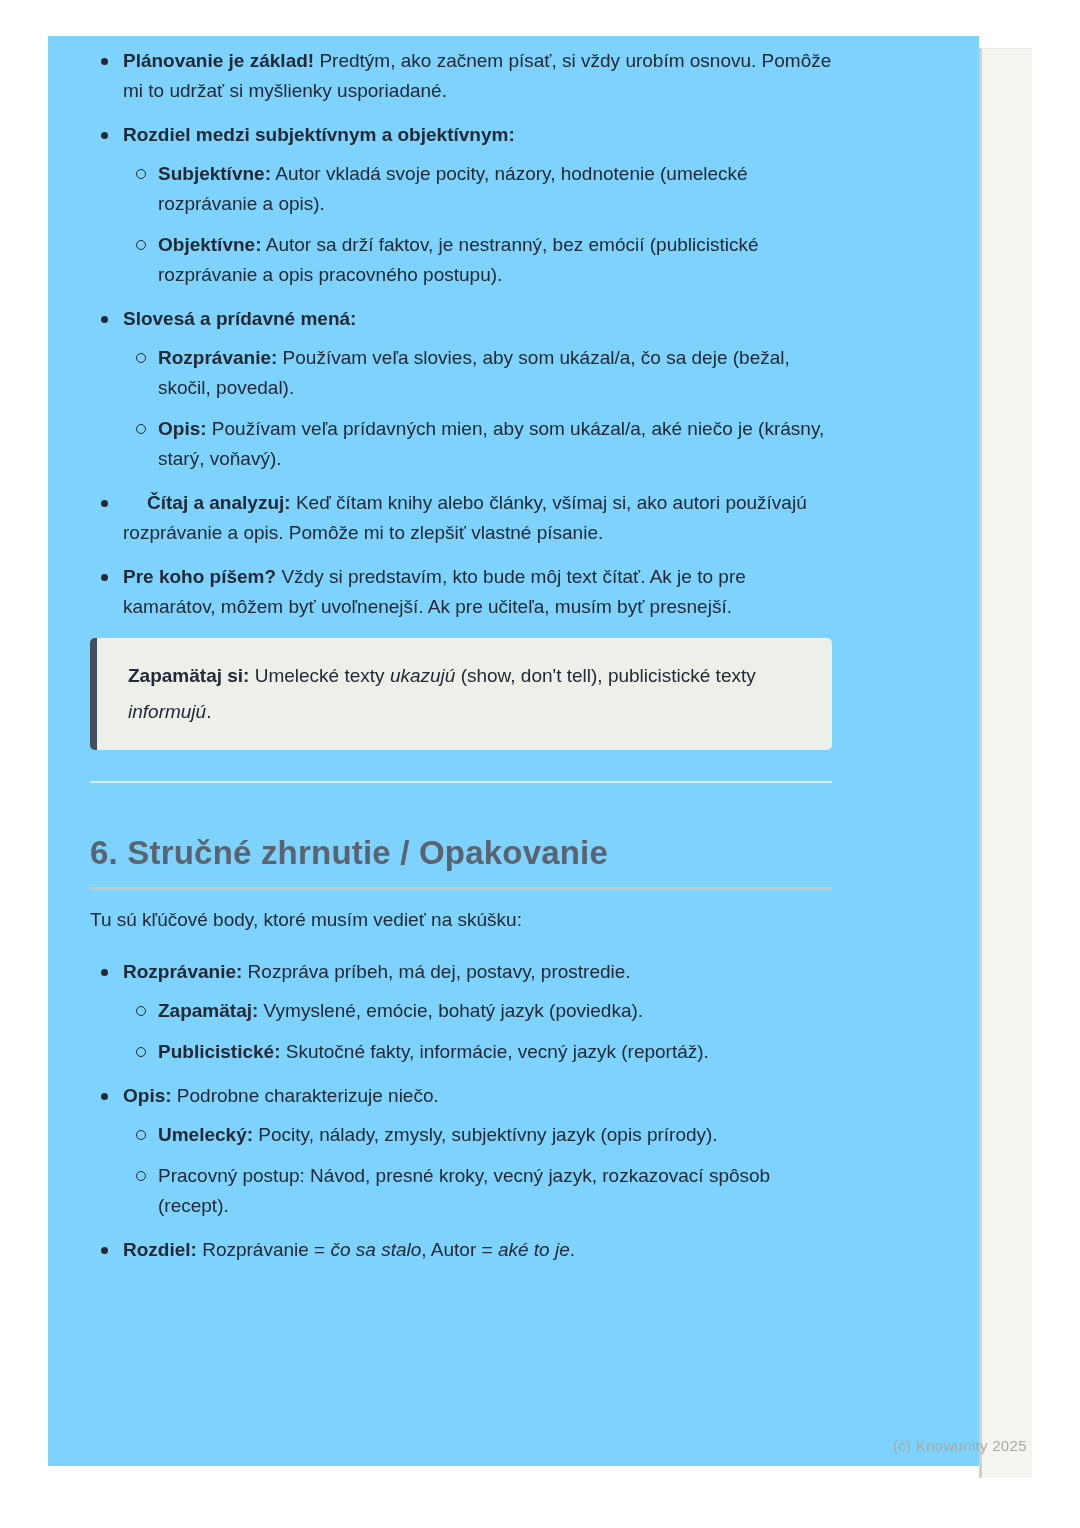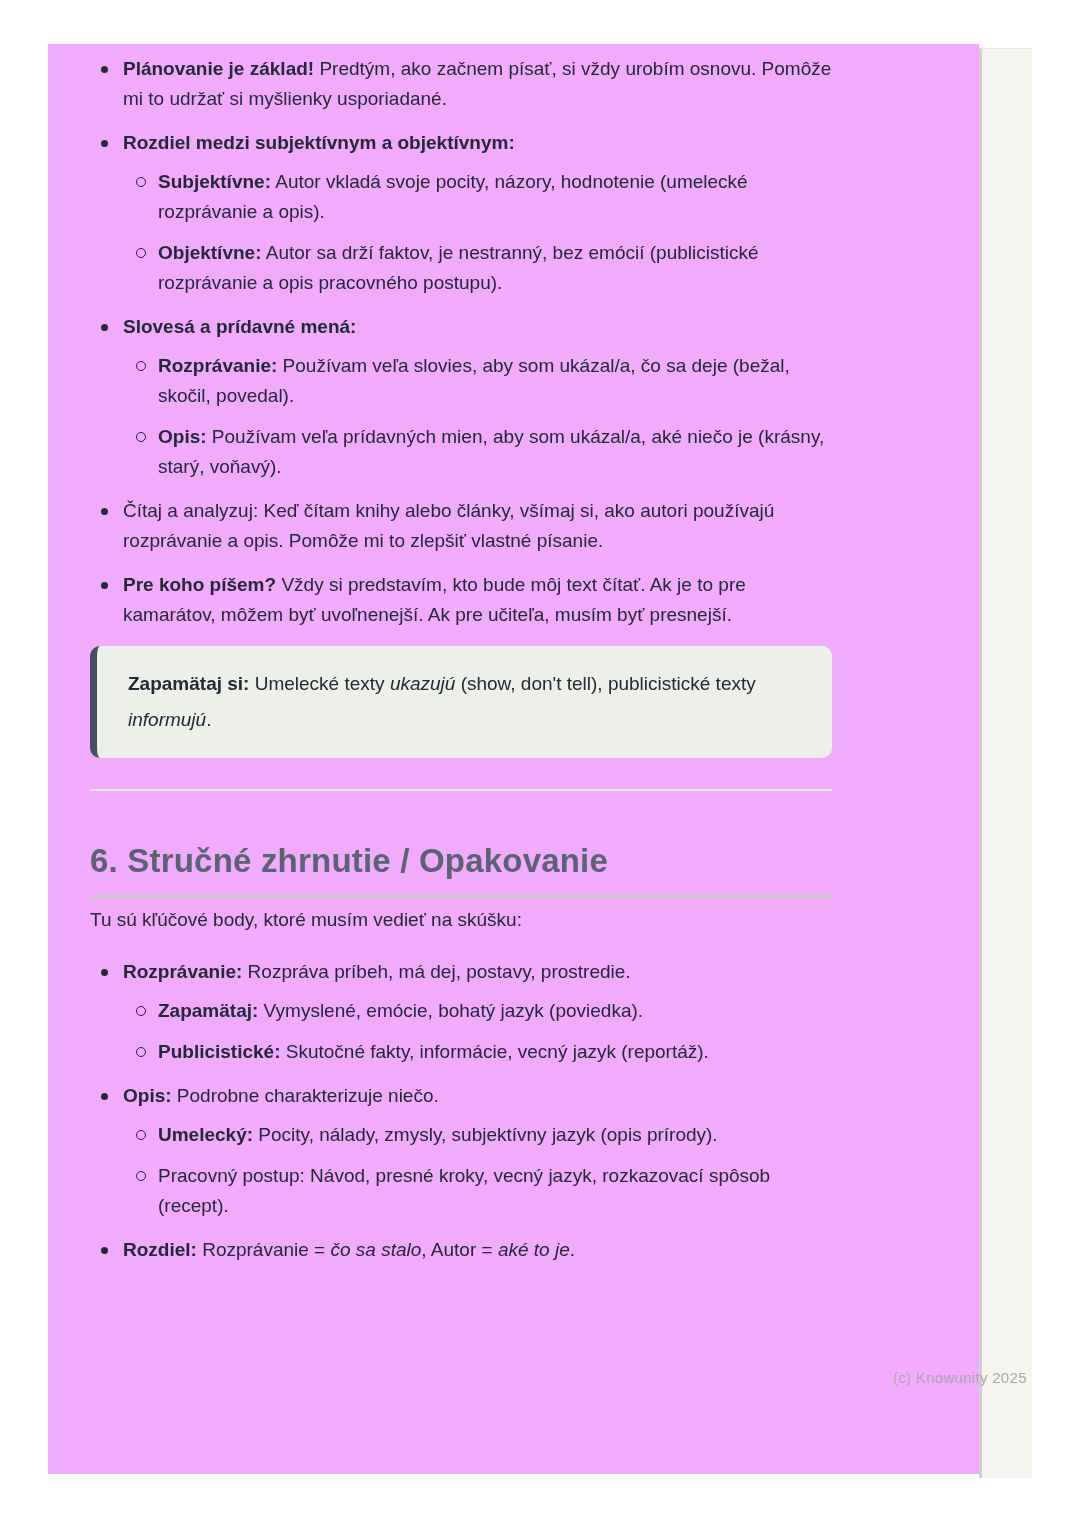--- a/index.html
+++ b/index.html
@@ -4,34 +4,34 @@
 <style>
   * { margin:0; padding:0; box-sizing:border-box; }
   html, body {
     width:1080px; height:1528px;
     background:#ffffff;
     font-family:"Liberation Sans","DejaVu Sans",sans-serif;
   }
   .viewport { position:relative; width:1080px; height:1528px; overflow:hidden; background:#ffffff; }
 
   .doc-page {
-    position:absolute; left:48px; top:44px;
+    position:absolute; left:48px; top:36px;
     width:931px; height:1430px;
-    background:#f0abfc;
+    background:#7dd3fc;
     overflow:hidden;
   }
   .side-strip {
     position:absolute; left:979px; top:48px;
     width:53px; height:1430px;
     background:#f5f5f0;
     border-left:3px solid #cfcfcb;
     border-top:1px solid #e8e8e3;
   }
   .watermark {
-    position:absolute; left:893px; top:1368px;
+    position:absolute; left:893px; top:1436px;
     font-size:15px; line-height:20px;
     color:#a9a9a3; letter-spacing:0.3px;
     z-index:5; white-space:nowrap;
   }
 
   .content {
     padding:10px 147px 0 42px;
     color:#232936;
     font-size:19px; line-height:30px;
   }
@@ -47,34 +47,34 @@
   ul.l2 > li::before {
     content:""; position:absolute; left:13px; top:10px;
     width:8px; height:8px; border-radius:50%;
     border:1.5px solid #232936; background:transparent;
   }
 
   .callout {
     margin-top:16px;
     background:#edefe9;
     border-left:7px solid #454e5d;
-    border-radius:10px;
+    border-radius:5px;
     padding:20px 16px 20px 31px;
     line-height:36px;
   }
 
   .divider { margin-top:31px; height:2px; background:#e7e7e2; }
 
   .section-heading {
     margin-top:50px;
     font-size:33px; line-height:40px; font-weight:700;
     color:#5a6371; letter-spacing:0.2px;
   }
   .heading-underline { margin-top:14px; height:3px; background:#c9c9c4; }
-  .intro { margin-top:7px; }
+  .intro { margin-top:15px; }
   ul.l1.second { margin-top:22px; }
 </style>
 </head>
 <body>
 
 <div class="viewport">
 
   <div class="doc-page">
     <div class="content">
 
@@ -98,21 +98,21 @@
           <ul class="l2">
             <li>
               <p><span style="font-weight: 700;">Rozprávanie:</span><span> Používam veľa slovies, aby som ukázal/a, čo sa deje (bežal, skočil, povedal).</span></p>
             </li>
             <li>
               <p><span style="font-weight: 700;">Opis:</span><span> Používam veľa prídavných mien, aby som ukázal/a, aké niečo je (krásny, starý, voňavý).</span></p>
             </li>
           </ul>
         </li>
         <li>
-          <p><span style="font-weight: 400;">Čítaj a analyzuj:</span><span> Keď čítam knihy alebo články, všímaj si, ako autori používajú rozprávanie a opis. Pomôže mi to zlepšiť vlastné písanie.</span></p>
+          <p><span style="font-weight: 700; margin-left: 24px;">Čítaj a analyzuj:</span><span> Keď čítam knihy alebo články, všímaj si, ako autori používajú rozprávanie a opis. Pomôže mi to zlepšiť vlastné písanie.</span></p>
         </li>
         <li>
           <p><span style="font-weight: 700;">Pre koho píšem?</span><span> Vždy si predstavím, kto bude môj text čítať. Ak je to pre kamarátov, môžem byť uvoľnenejší. Ak pre učiteľa, musím byť presnejší.</span></p>
         </li>
       </ul>
 
       <div class="callout">
         <p><span style="font-weight: 700;">Zapamätaj si:</span><span> Umelecké texty </span><span style="font-style: italic;">ukazujú</span><span> (show, don't tell), publicistické texty </span><span style="font-style: italic;">informujú</span><span>.</span></p>
       </div>
 

